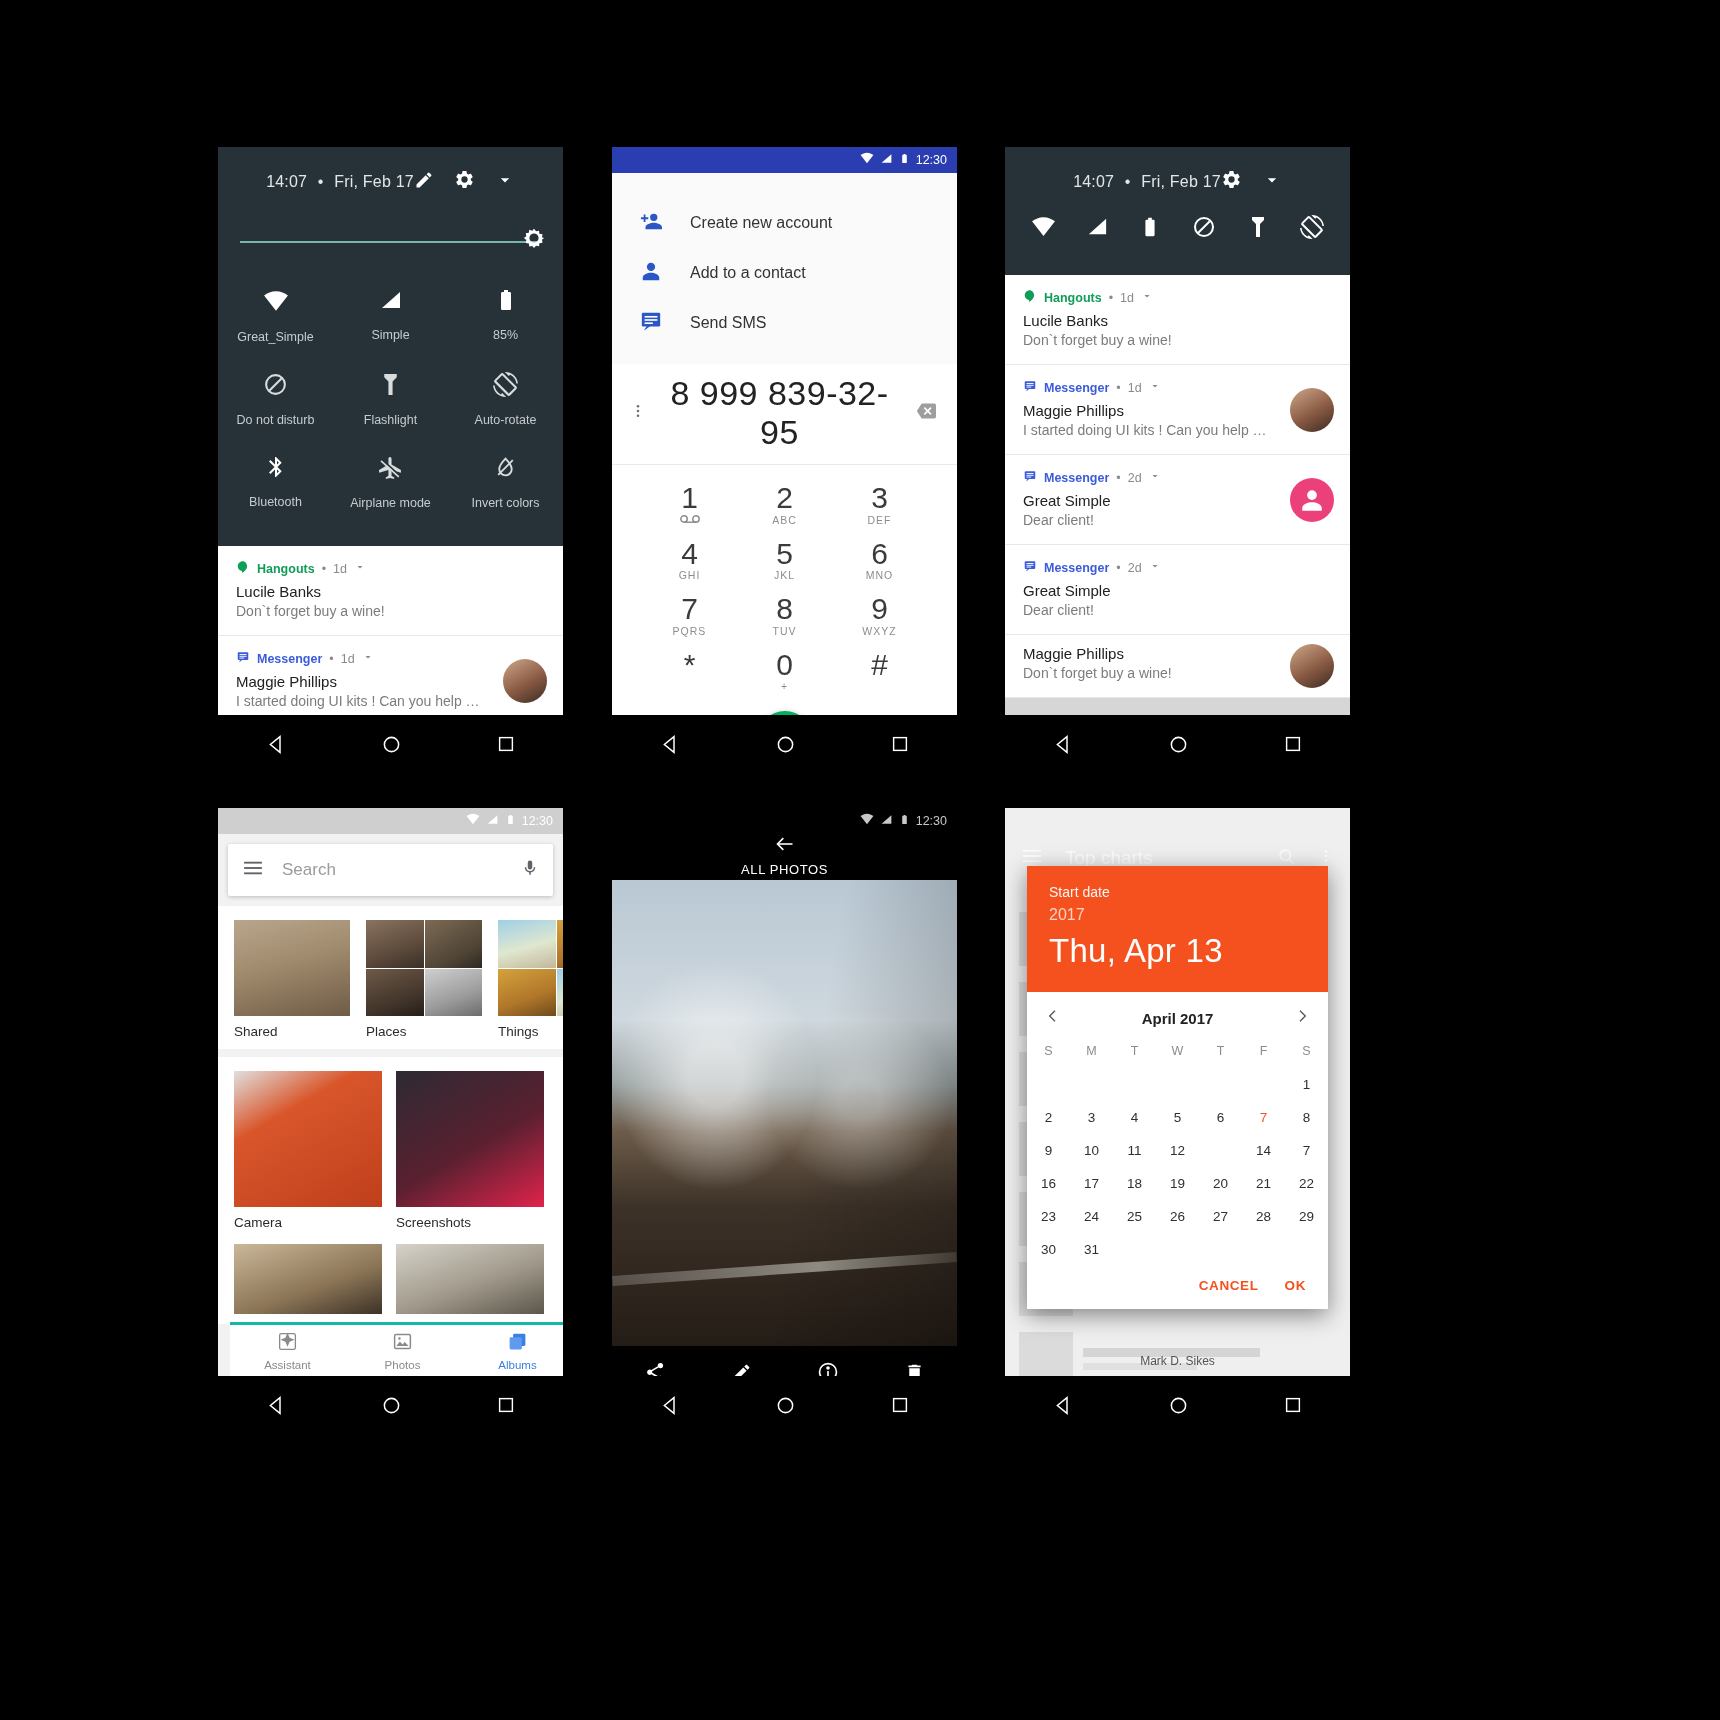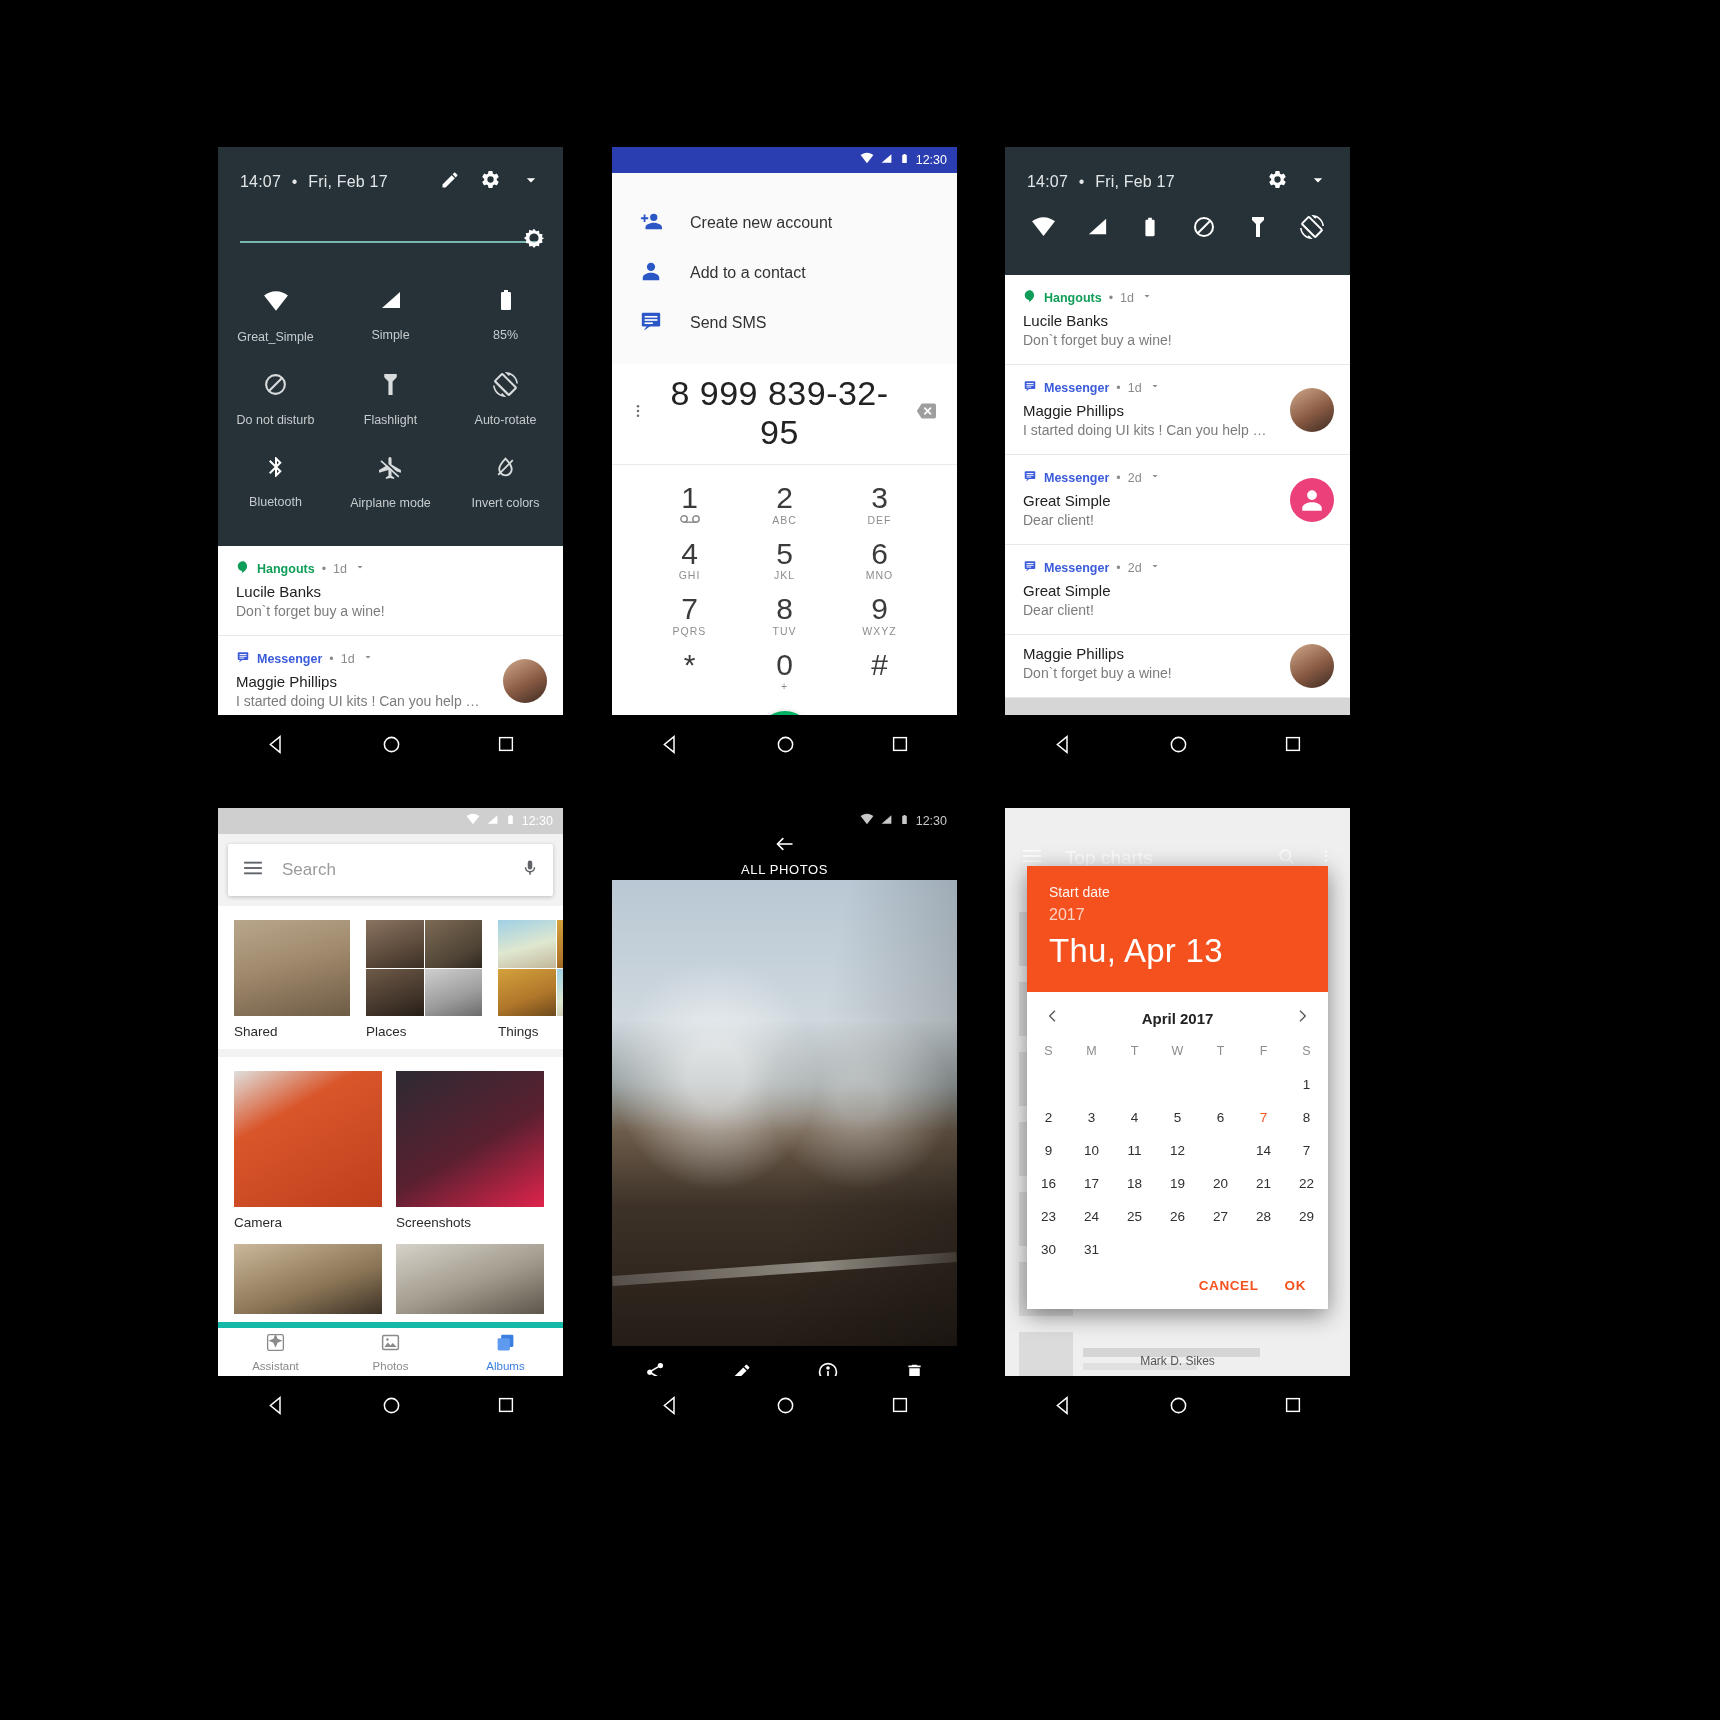--- a/index.html
+++ b/index.html
@@ -17,21 +17,21 @@
 
   .navbar {
     position: absolute; left: 0; width: 100%; height: 62px;
     display: flex; align-items: center; justify-content: space-around;
     background: #000;
   }
 
   
   .qs { background: #263238; color: #fff; }
   .qs-head {
-    display:flex; align-items:center; justify-content:space-between;
+    display:flex; align-items:center; justify-content:center;
     padding: 22px 22px 0 22px;
   }
   .qs-time { font-size: 16px; color: #e3e6e7; letter-spacing:.2px; }
   .qs-head-icons { display:flex; align-items:center; gap: 20px; }
 
   .brightness { margin: 36px 22px 0 22px; position: relative; height: 26px; }
   .brightness .track {
     position:absolute; top: 11px; left:0; right: 0; height: 2px; background: #76b6ad;
   }
   .brightness .knob { position:absolute; right: -4px; top: -3px; }
@@ -86,22 +86,22 @@
     display:flex; align-items:center; gap: 18px; padding: 0 14px;
     box-shadow: 0 1px 4px rgba(0,0,0,.22);
   }
   .search-bar .ph { flex:1; font-size: 17px; color: #9b9b9b; }
   .alb-section { background:#fff; padding: 14px 16px 10px 16px; }
   .alb-row { display:flex; gap: 16px; }
   .alb { }
   .alb .lbl { font-size: 13.5px; color: #2b2b2b; margin-top: 8px; }
   .thumb { background-size: cover; background-position: center; }
   .bottom-nav {
-    position:absolute; left:0; bottom: 0; width: 100%; height: 54px; background:#fff;
-    display:flex; align-items:center; border-top: 6px solid #14b8a6;
+    position:absolute; left:12px; bottom: 0; width: 100%; height: 54px; background:#fff;
+    display:flex; align-items:center; border-top: 3px solid #14b8a6;
   }
   .bn-item { flex:1; display:flex; flex-direction:column; align-items:center; gap: 3px; }
   .bn-item .lbl { font-size: 11.5px; color: #8a8a8a; }
   .bn-item.active .lbl { color: #3b7fe0; }
 
   
   .pv-status { height: 26px; background: #000; display:flex; align-items:center; justify-content:flex-end; gap:6px; padding-right: 10px; }
   .pv-status .t { color:#c8c8c8; font-size: 12.5px; }
   .pv-top { height: 46px; background:#000; display:flex; align-items:center; justify-content:space-between; padding: 0 16px; flex-direction: column; }
   .pv-top .ttl { color:#fff; font-size: 13px; letter-spacing: .6px; }

